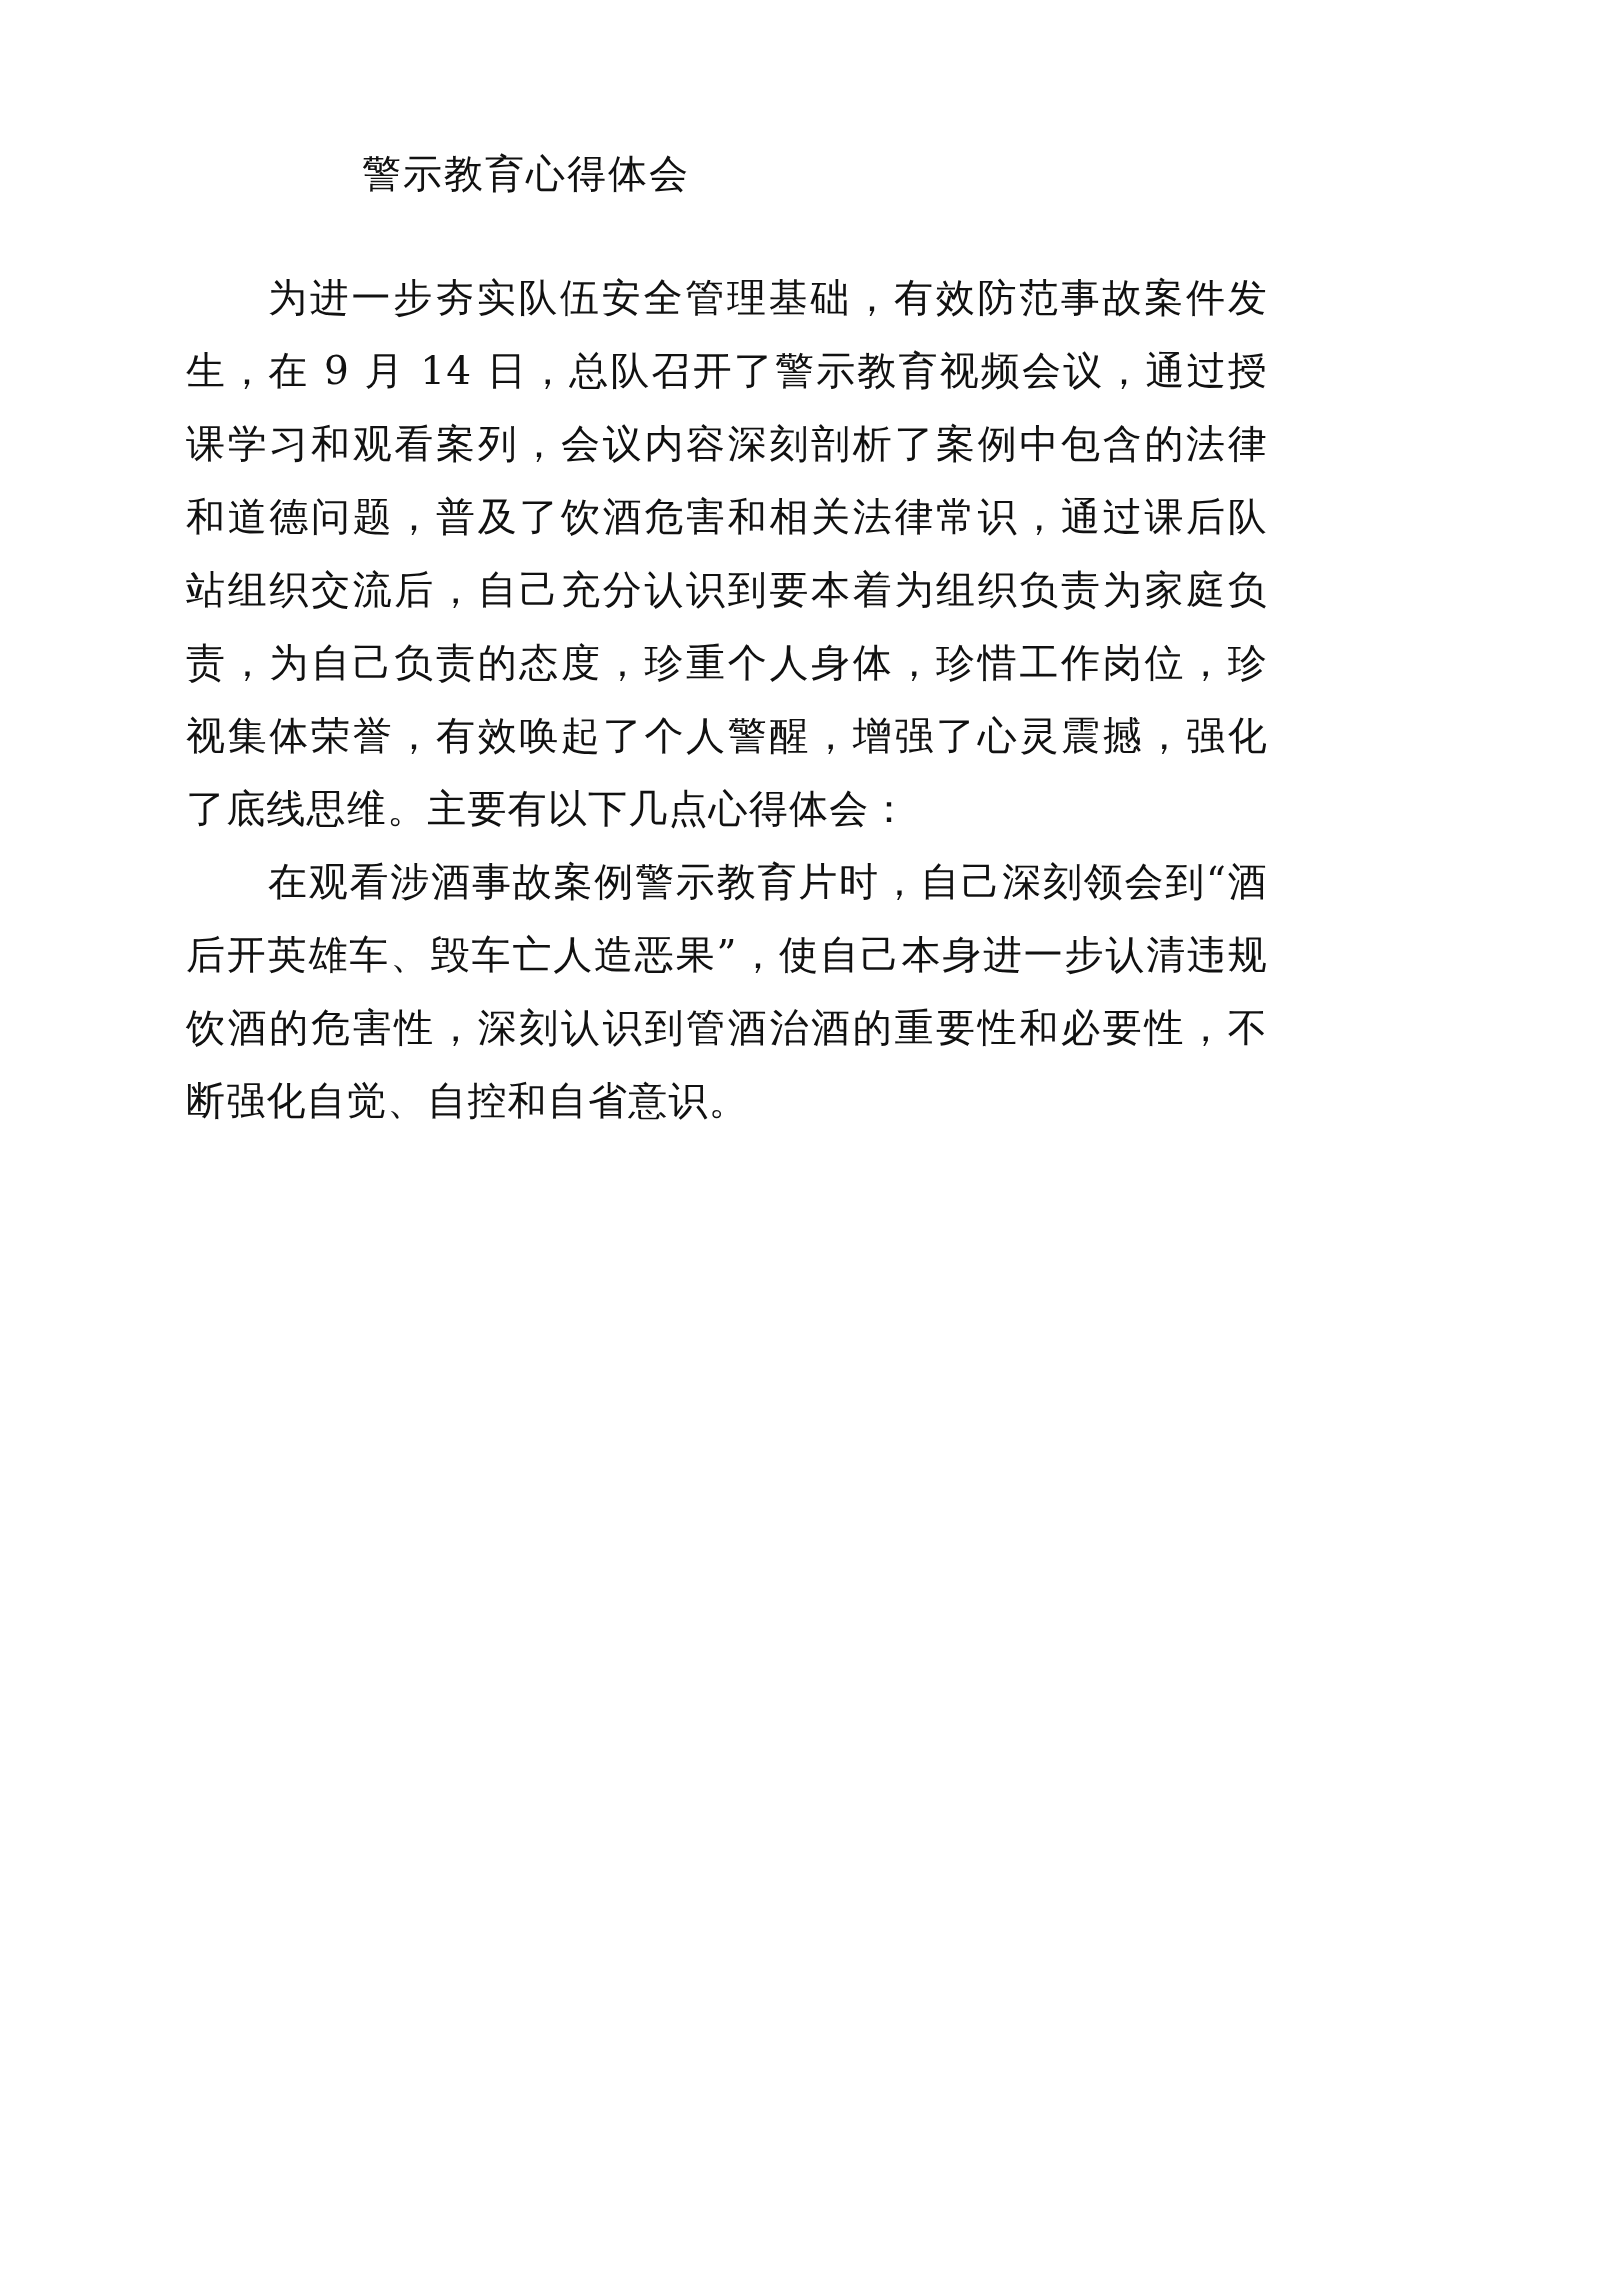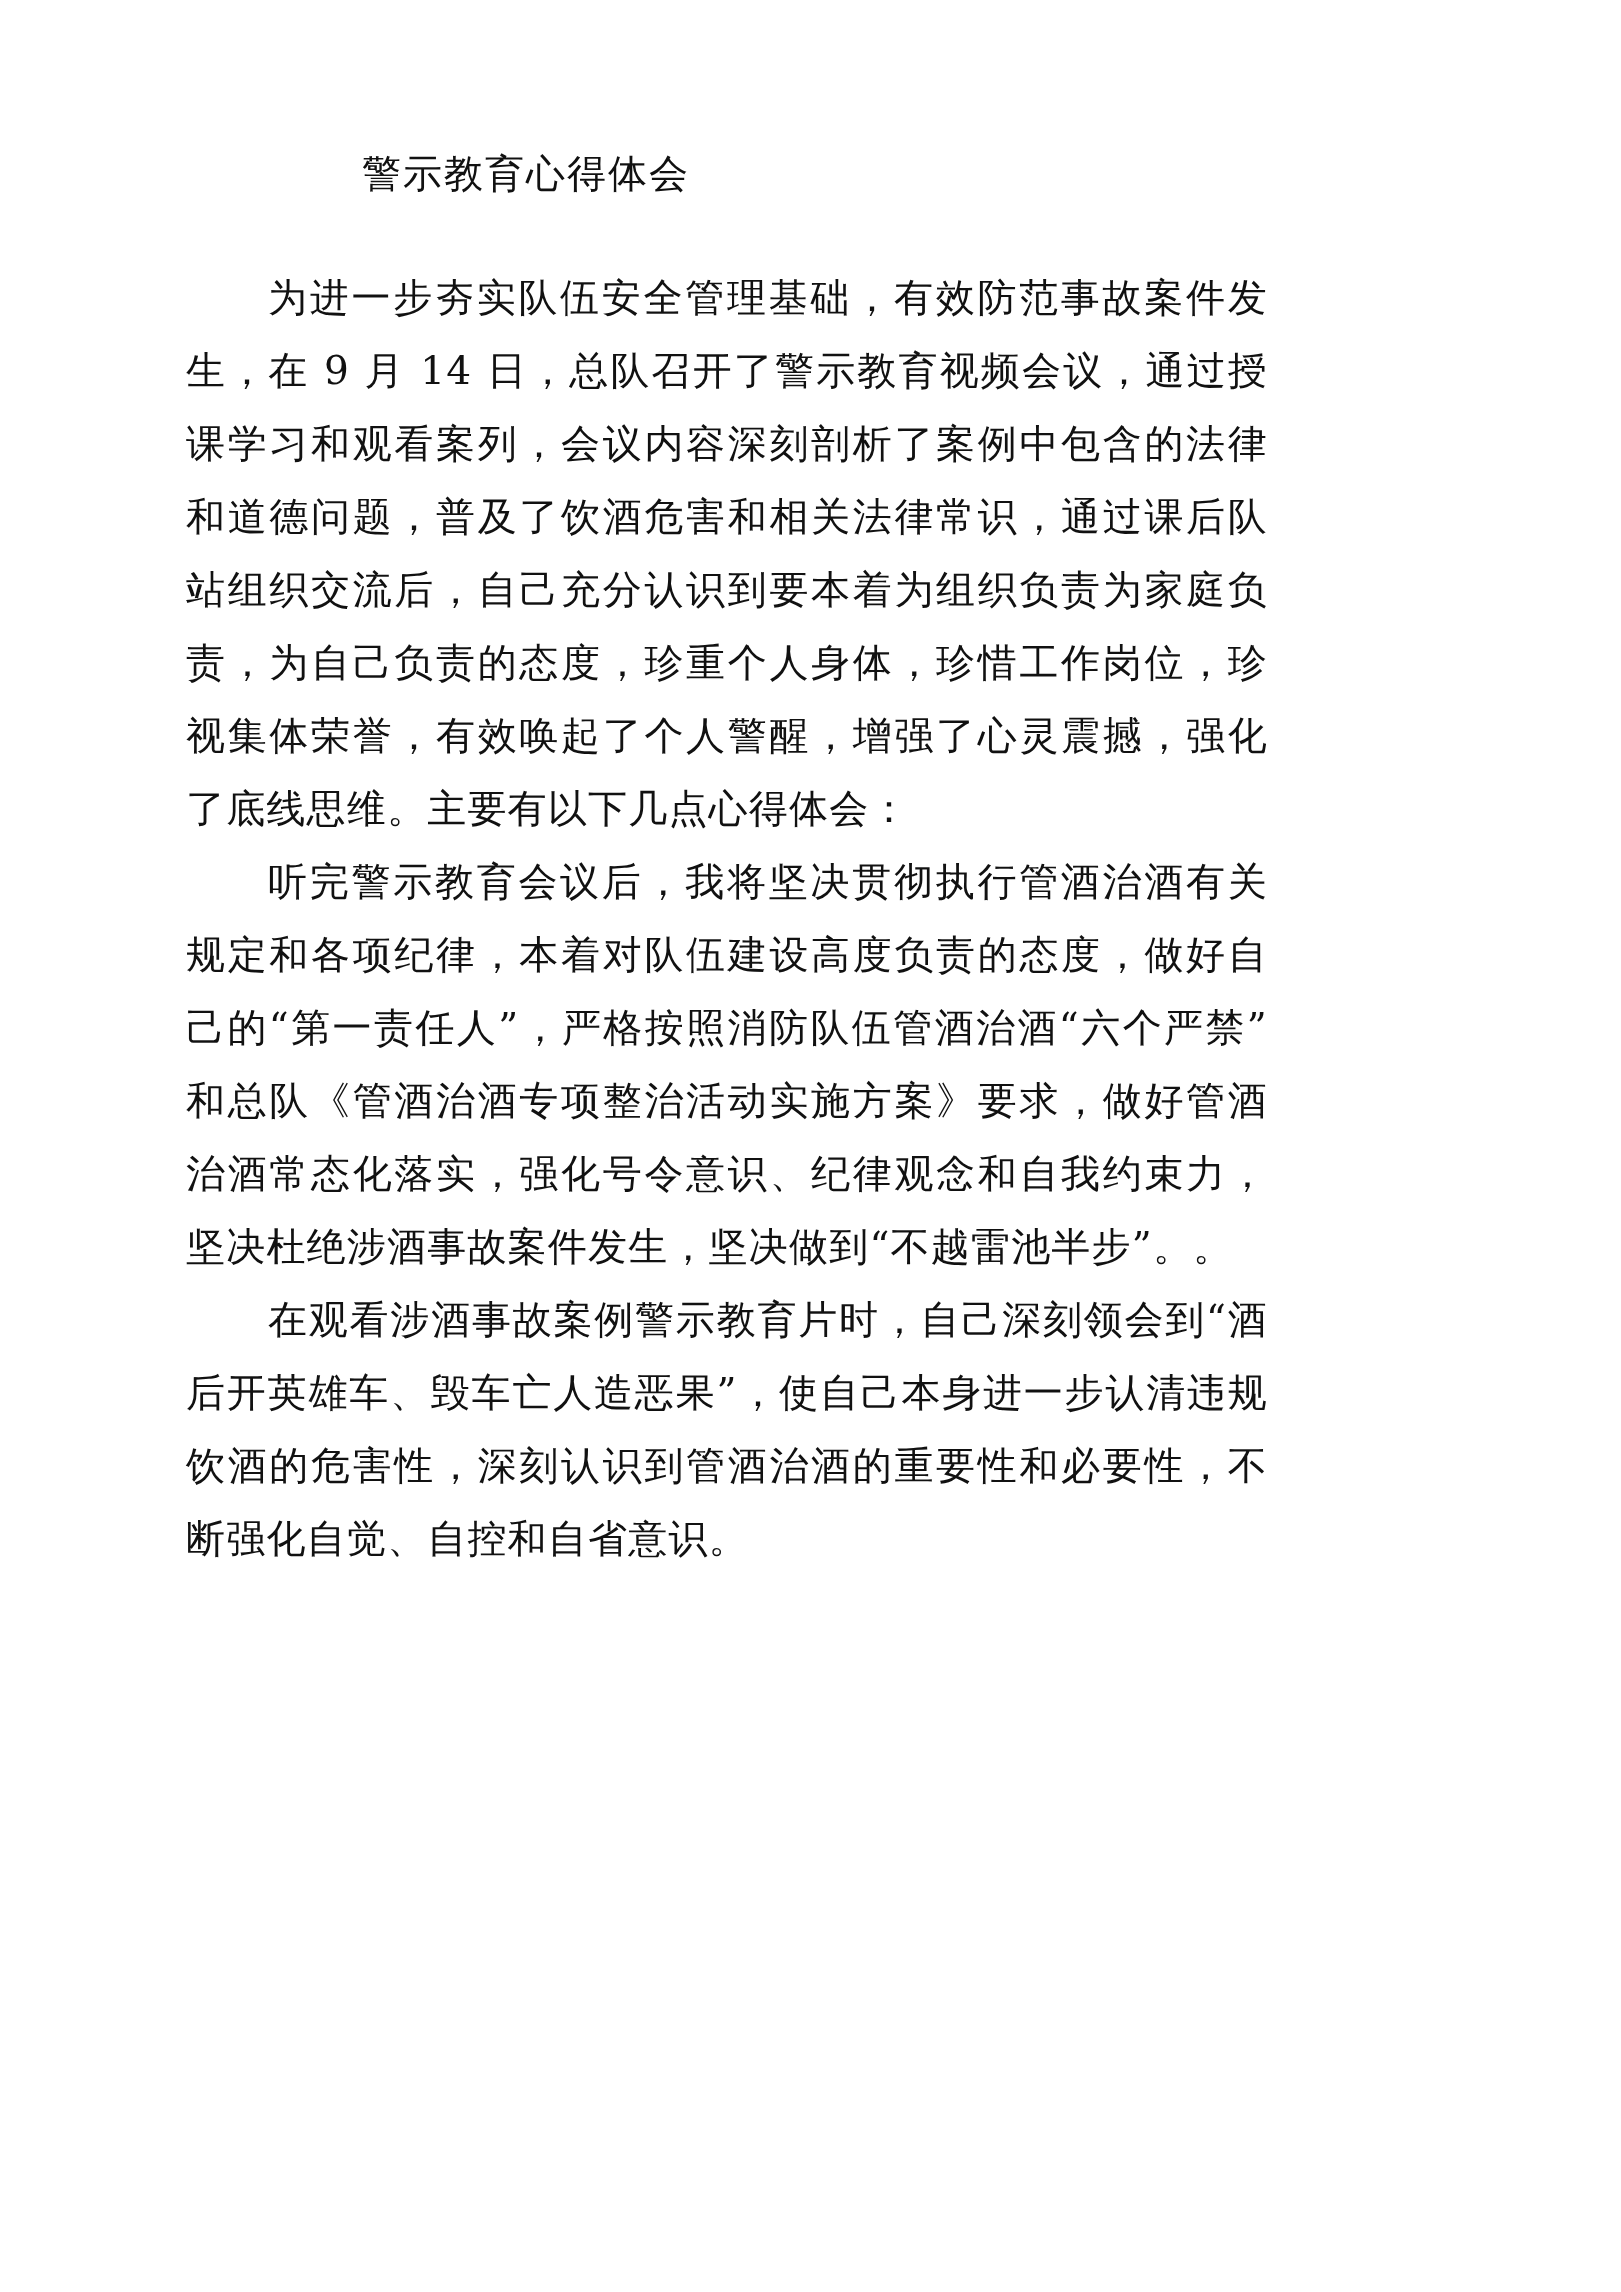--- a/index.html
+++ b/index.html
@@ -48,18 +48,17 @@
 </style>
 </head>
 <body>
 
 <div class="page">
 
   <h1 class="doc-title">警示教育心得体会</h1>
 
   <div class="body-text">
     <p class="para">为进一步夯实队伍安全管理基础，有效防范事故案件发生，在 9 月 14 日，总队召开了警示教育视频会议，通过授课学习和观看案列，会议内容深刻剖析了案例中包含的法律和道德问题，普及了饮酒危害和相关法律常识，通过课后队站组织交流后，自己充分认识到要本着为组织负责为家庭负责，为自己负责的态度，珍重个人身体，珍惜工作岗位，珍视集体荣誉，有效唤起了个人警醒，增强了心灵震撼，强化了底线思维。主要有以下几点心得体会：</p>
-    <p class="para">听完警示教育会议后，我将坚决贯彻执行管酒治酒有关规定和各项纪律，本着对队伍建设高度负责的态度，做好自己的“第一责任人”，严格按照消防队伍管酒治酒“六个严禁”和总队《管酒治酒专项整治活动实施方案》要求，做好管酒治酒常态化落实，强化号令意识、纪律观念和自我约束力，坚决杜绝涉酒事故案件发生，坚决做到“不越雷池半步”。。</p>
     <p class="para">在观看涉酒事故案例警示教育片时，自己深刻领会到“酒后开英雄车、毁车亡人造恶果”，使自己本身进一步认清违规饮酒的危害性，深刻认识到管酒治酒的重要性和必要性，不断强化自觉、自控和自省意识。</p>
   </div>
 
 </div>
 
 
 </body></html>

